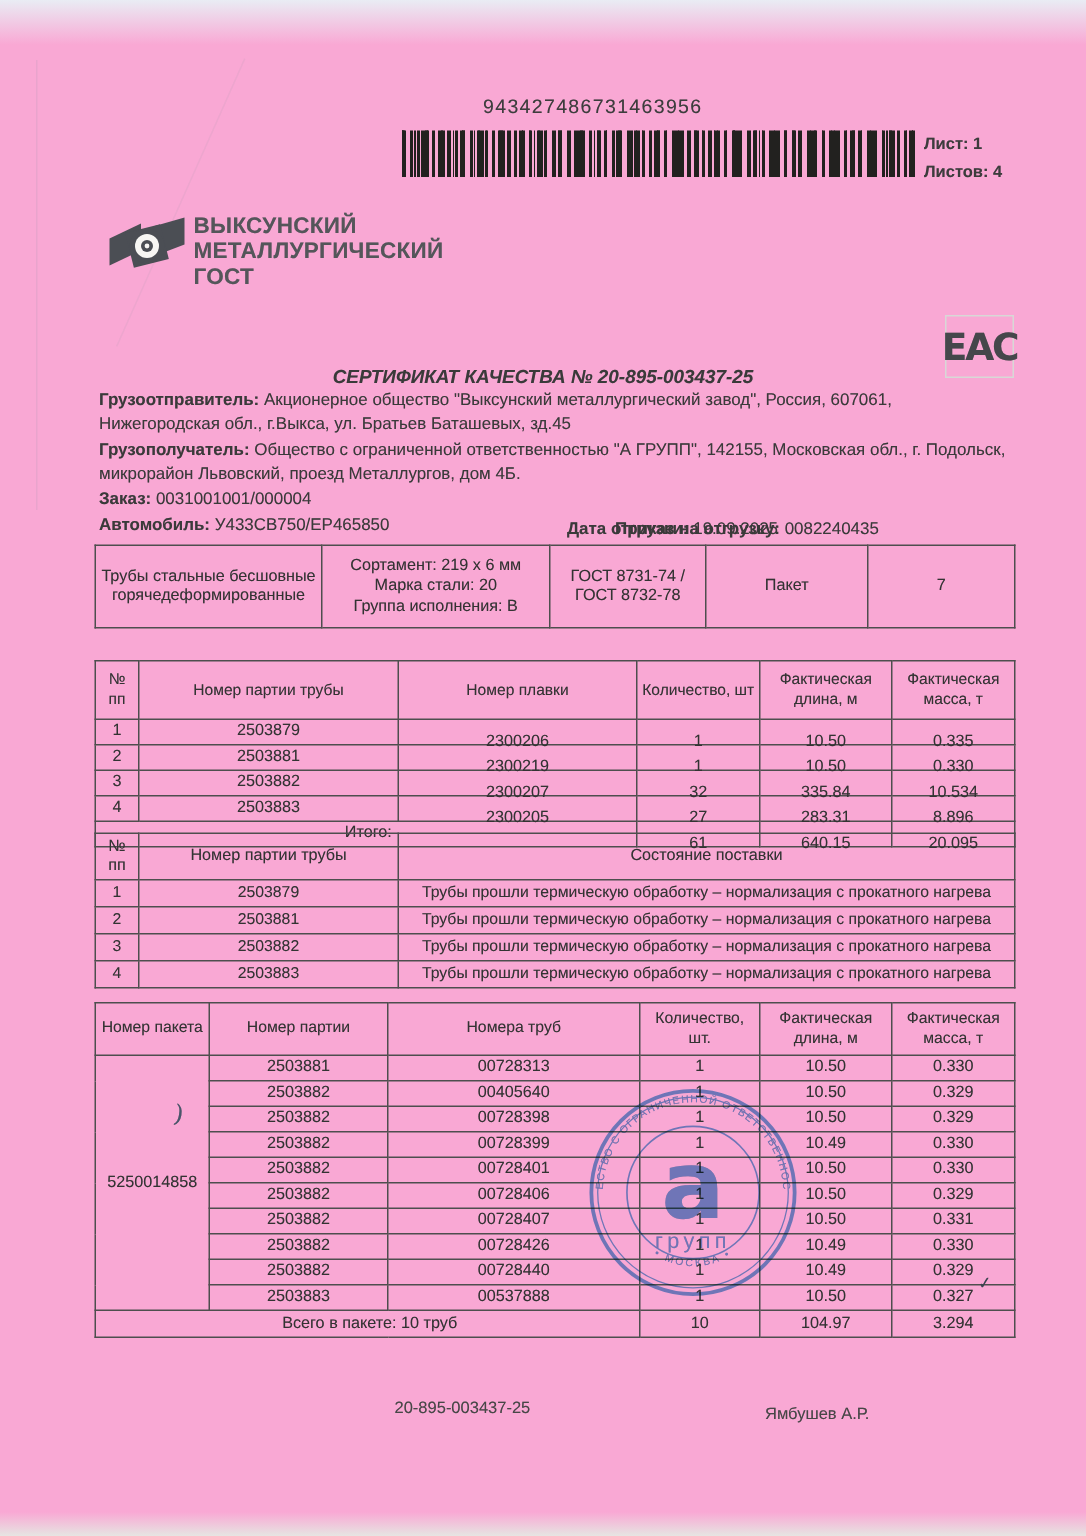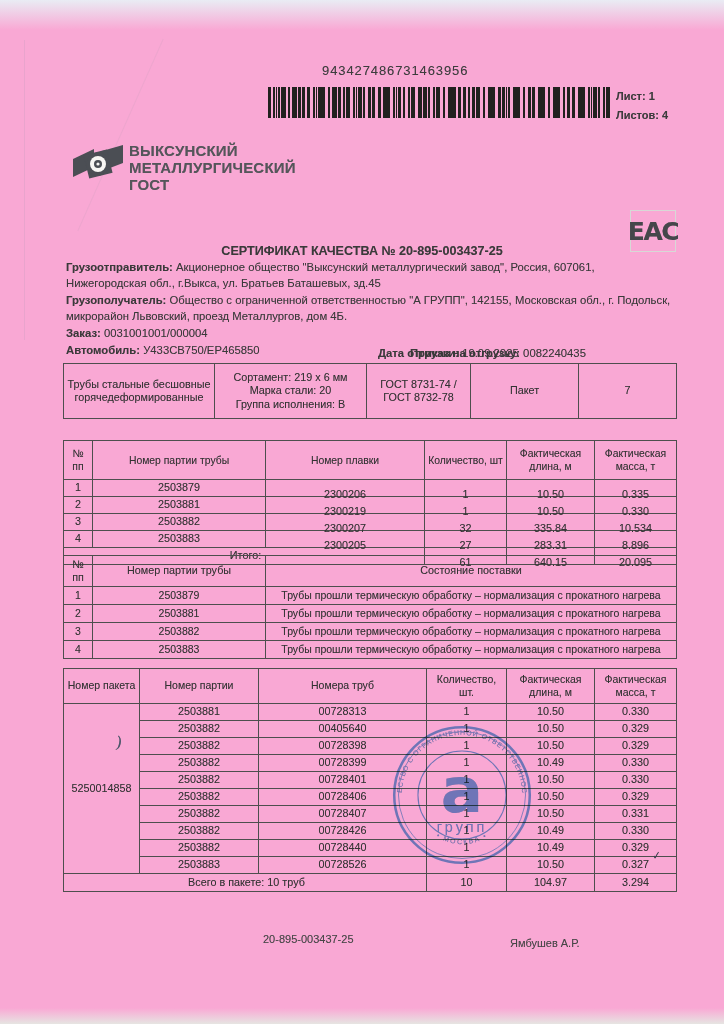--- a/index.html
+++ b/index.html
@@ -23,21 +23,21 @@
        repeating-linear-gradient(90deg,#22211f 0 1px,transparent 1px 17px);}
   .sheet-info{left:616px;top:87px;font-size:11px;font-weight:bold;color:#3c3c3c;line-height:19px;}
 
   .logo-mark{left:72px;top:142px;}
   .logo-text{left:129px;top:142px;font-size:15px;font-weight:bold;line-height:17px;
      color:#54565a;letter-spacing:.2px;}
   .eac{left:630px;top:210px;width:44px;height:40px;border:1px solid #d8d8d6;
      display:flex;align-items:center;justify-content:center;font-size:25px;font-weight:700;
      color:#45474b;letter-spacing:-1.5px;font-family:"DejaVu Sans",sans-serif;}
 
-  .doc-title{left:0;top:244px;width:724px;text-align:center;font-size:12.6px;font-weight:bold;}
+  .doc-title{left:0;top:244px;width:724px;text-align:center;font-size:12.6px;font-weight:bold;font-style:italic;}
   .para{left:66px;width:608px;font-size:11.3px;line-height:15.5px;}
   .p-consignor{top:260px;}
   .p-consignee{top:293px;}
   .line{font-size:11.3px;}
   .l-order{left:66px;top:327px;}
   .l-vehicle{left:66px;top:344px;}
   .l-shiporder{left:378px;top:347px;padding-left:32px;}
   .l-shipdate{left:378px;top:347px;}
 
   table.tbl{position:absolute;left:63px;width:613px;border-collapse:collapse;table-layout:fixed;color:#333;}
@@ -315,21 +315,21 @@
     </tr>
     <tr class="row">
       <td>2503882</td>
       <td>00728440</td>
       <td>1</td>
       <td>10.49</td>
       <td>0.329</td>
     </tr>
     <tr class="row">
       <td>2503883</td>
-      <td>00728526</td>
+      <td>00537888</td>
       <td>1</td>
       <td>10.50</td>
       <td>0.327</td>
     </tr>
     <tr class="tot">
       <td colspan="3" class="la">Всего в пакете: 10 труб</td>
       <td>10</td>
       <td>104.97</td>
       <td>3.294</td>
     </tr>

